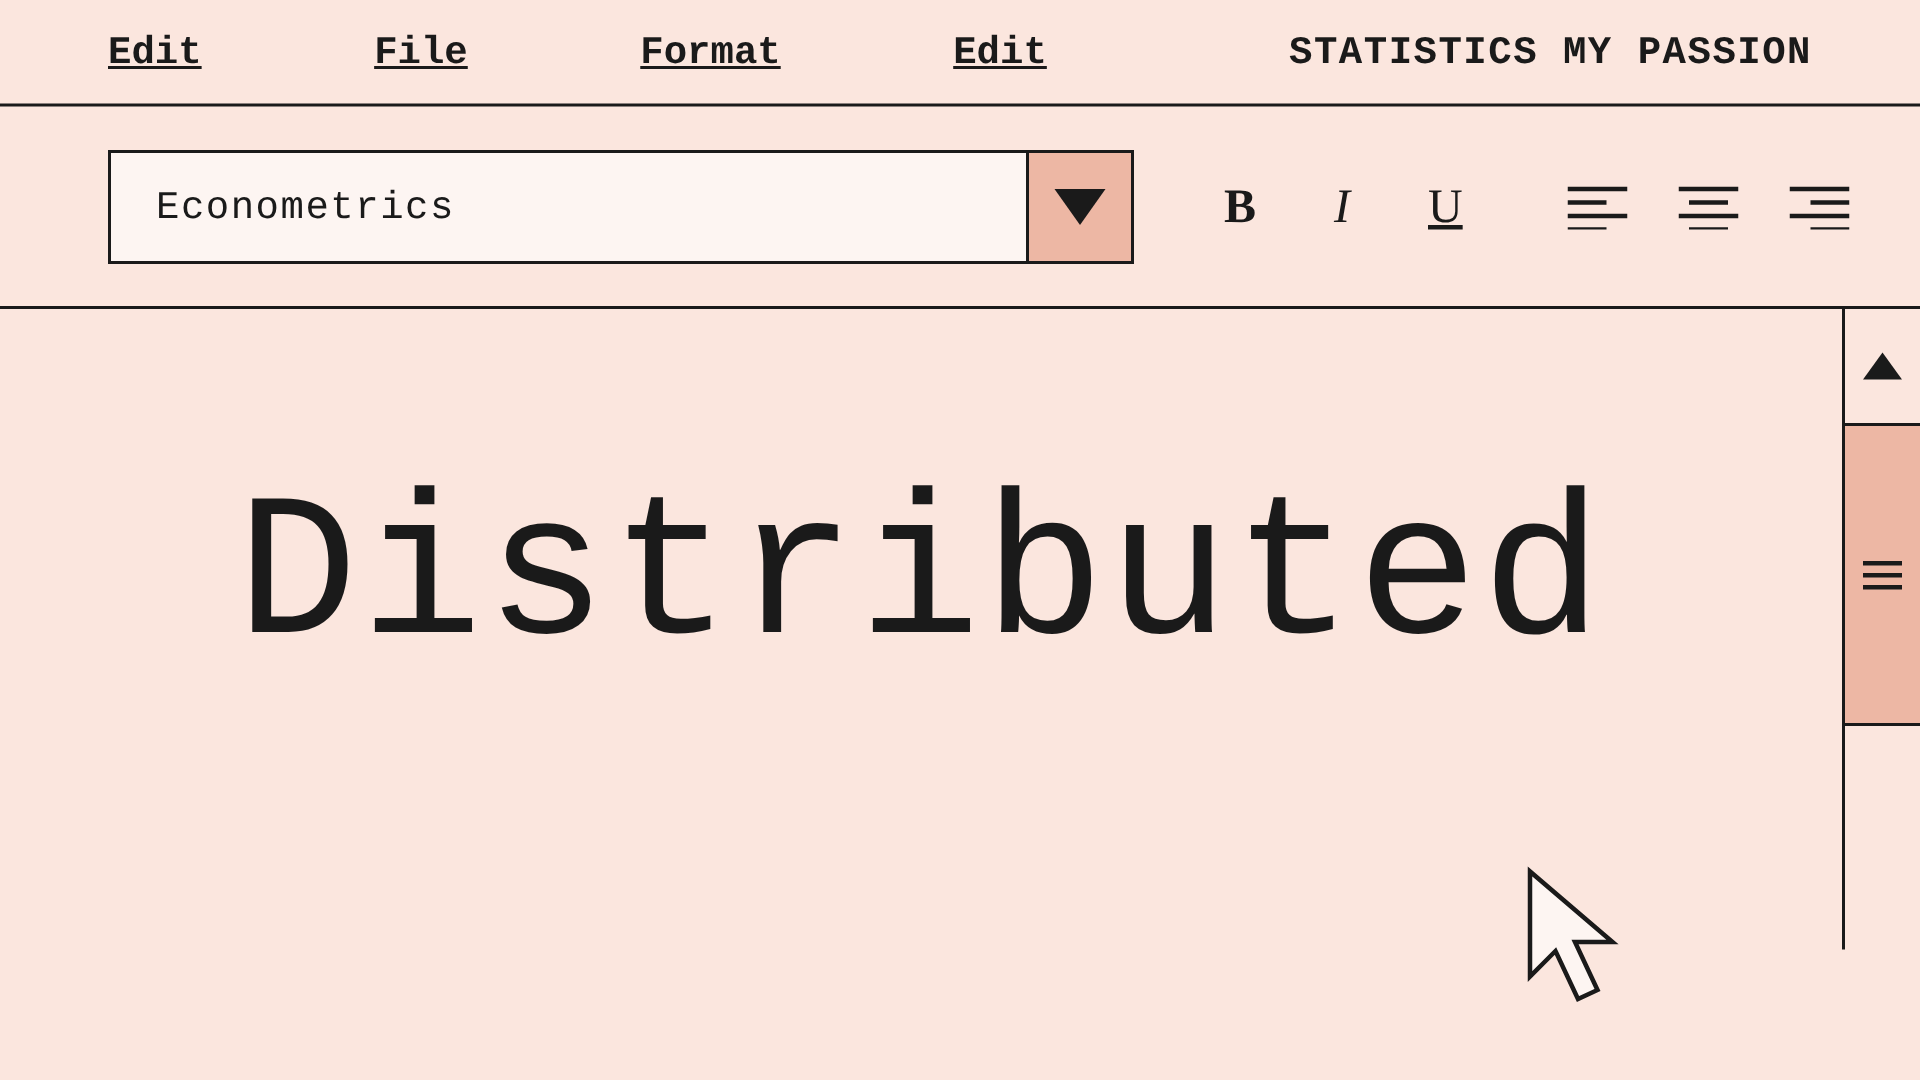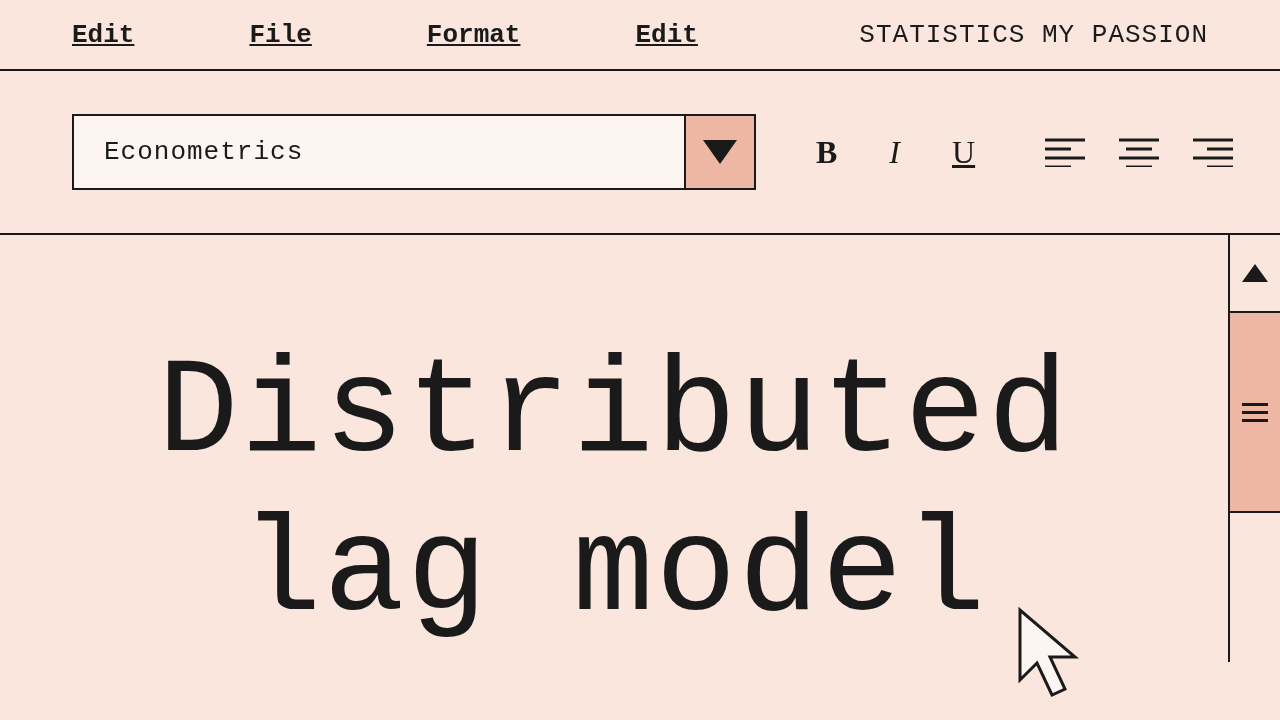--- a/index.html
+++ b/index.html
@@ -20,26 +20,26 @@
     text-decoration: underline;
     font-size: 26px;
     font-weight: 600;
     cursor: pointer;
     margin-right: 115px;
   }
   .menubar .menu-item:nth-child(4){ margin-right: 0; }
   .menubar .spacer { flex: 1; }
   .menubar .app-title {
     font-size: 26px;
-    font-weight: 400;
+    font-weight: 700;
     letter-spacing: 1px;
   }
 
   .toolbar {
-    height: 164px;
+    height: 135px;
     border-bottom: 2px solid #1a1a1a;
     display: flex;
     align-items: center;
     padding: 0 40px 0 72px;
     gap: 60px;
   }
   .select-wrap {
     display: flex;
     height: 76px;
     border: 2px solid #1a1a1a;
@@ -196,21 +196,20 @@
         <line x1="14" y1="30" x2="40" y2="30" stroke="#1a1a1a" stroke-width="3"></line>
       </svg>
     </div>
   </div>
 </div>
 
 <div class="workspace">
   <div class="canvas">
     <div class="doc-text">
       <span>Distributed</span><br>
-      <span>lag model</span>
     </div>
 
     <svg class="cursor" width="90" height="100" viewBox="0 0 90 100">
       <polygon points="5,5 5,75 22,58 37,90 50,84 35,52 60,52" fill="#fdf5f2" stroke="#1a1a1a" stroke-width="3" stroke-linejoin="miter"></polygon>
     </svg>
   </div>
 
   <div class="scrollbar">
     <div class="scroll-up">
       <div class="tri-up"></div>

